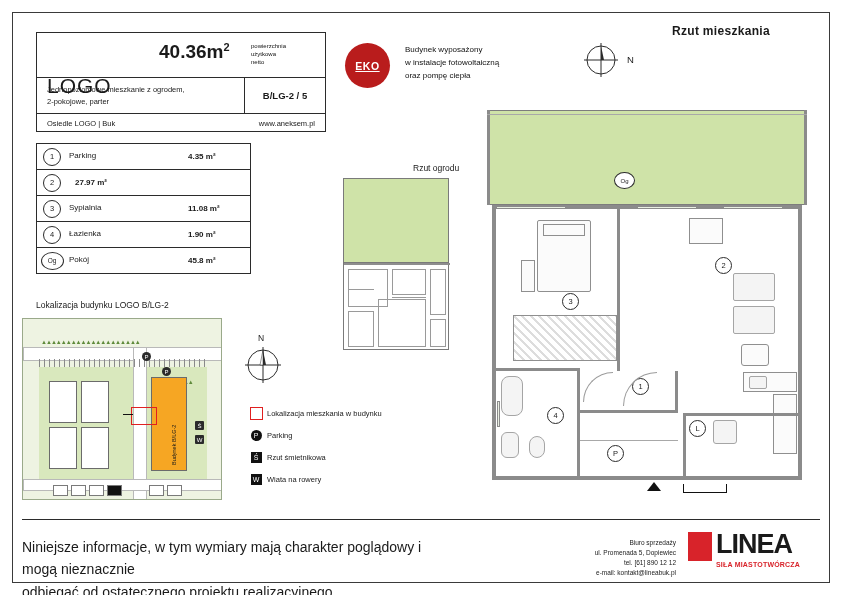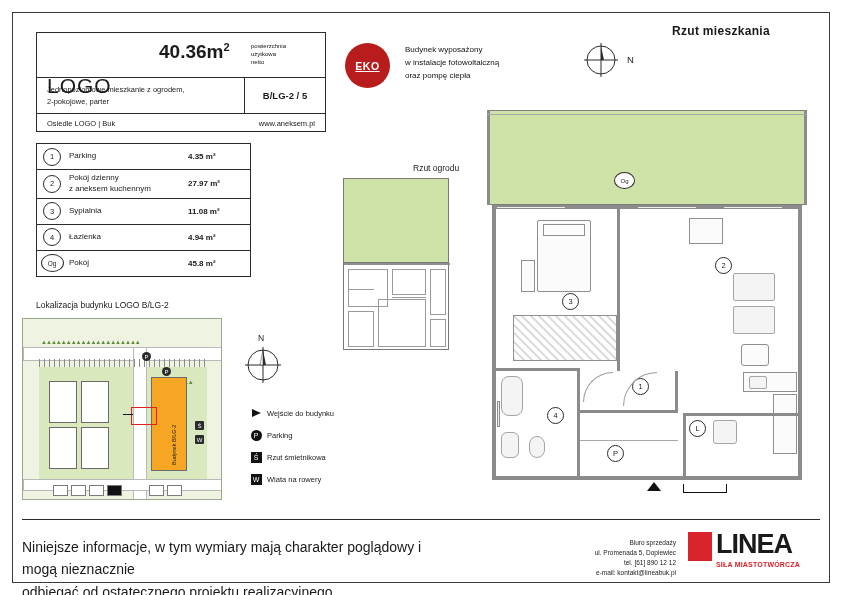--- a/index.html
+++ b/index.html
@@ -143,37 +143,35 @@
       <div class="room-num">
           <div class="badge">1</div>
         </div>
       <div class="room-name" style="white-space:pre-line">Parking</div>
       <div class="room-area">4.35 m²</div>
     </div>
     <div class="room-row">
       <div class="room-num">
           <div class="badge">2</div>
         </div>
-      <div class="room-name" style="white-space:pre-line">Pokój dzienny
-z aneksem kuchennym</div>
       <div class="room-area">27.97 m²</div>
     </div>
     <div class="room-row">
       <div class="room-num">
           <div class="badge">3</div>
         </div>
       <div class="room-name" style="white-space:pre-line">Sypialnia</div>
       <div class="room-area">11.08 m²</div>
     </div>
     <div class="room-row">
       <div class="room-num">
           <div class="badge">4</div>
         </div>
       <div class="room-name" style="white-space:pre-line">Łazienka</div>
-      <div class="room-area">4.94 m²</div>
+      <div class="room-area">1.90 m²</div>
     </div>
     <div class="room-row">
       <div class="room-num">
           <div class="badge wide">Og</div>
         </div>
       <div class="room-name" style="white-space:pre-line">Pokój</div>
       <div class="room-area">45.8 m²</div>
     </div>
   </div>
 
@@ -222,23 +220,23 @@
       <line x1="20" y1="2" x2="20" y2="38" stroke="#2b2b2b" stroke-width="1"></line>
       <line x1="2" y1="20" x2="38" y2="20" stroke="#2b2b2b" stroke-width="1"></line>
       <path d="M20 5 L23 20 L20 20 Z" fill="#2b2b2b"></path>
       <path d="M20 5 L17 20 L20 20 Z" fill="#fff" stroke="#2b2b2b" stroke-width="0.5"></path>
     </svg>
   </div>
 
   <div class="legend">
     <div class="lg-row">
       <div class="lg-ico">
-          <div class="arrow-b"></div>
-        </div>
-      <div class="lg-txt">Wejście do budynku</div>
+          <div class="sq-red"></div>
+        </div>
+      <div class="lg-txt">Lokalizacja mieszkania w budynku</div>
     </div>
     <div class="lg-row">
       <div class="lg-ico">
           <div class="cir-b">P</div>
         </div>
       <div class="lg-txt">Parking</div>
     </div>
     <div class="lg-row">
       <div class="lg-ico">
           <div class="sq-b">Ś</div>

